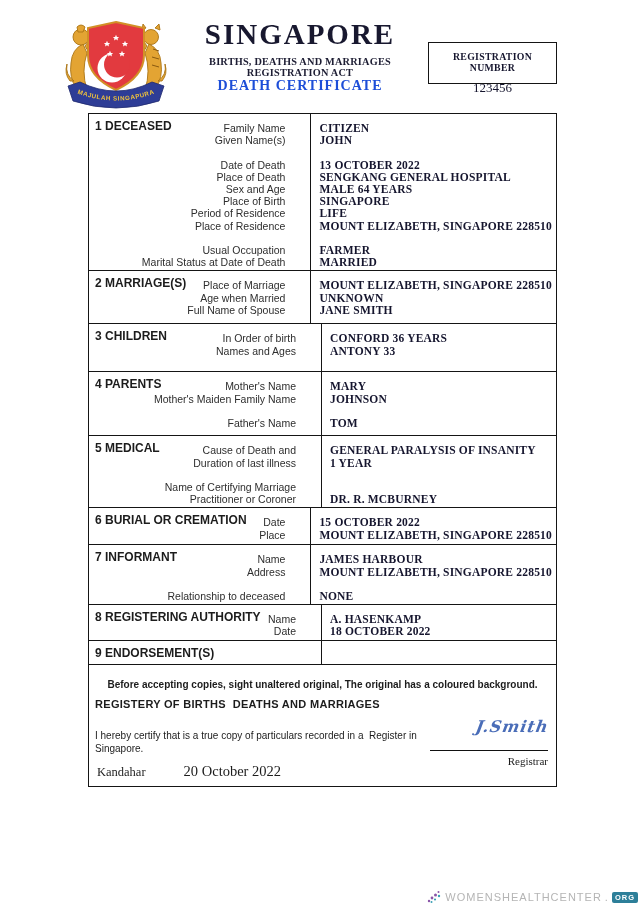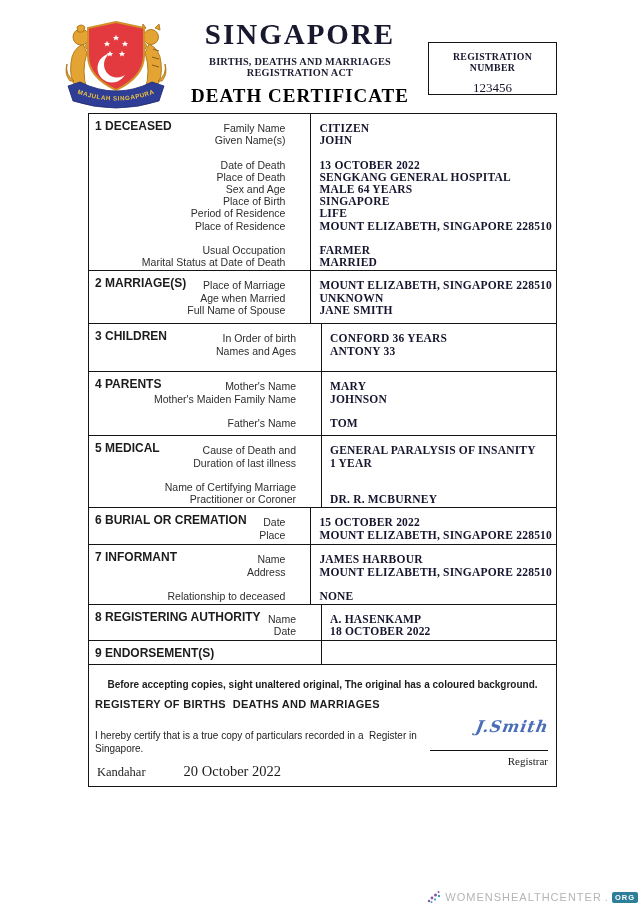--- a/index.html
+++ b/index.html
@@ -7,23 +7,23 @@
        font-family:"Liberation Sans",sans-serif;color:#1c1c1c;}
 
   
   .header{position:absolute;left:0;top:0;width:644px;height:112px;}
   .crest{position:absolute;left:60px;top:11px;}
   .title-block{position:absolute;left:170px;top:18px;width:260px;text-align:center;}
   .country{font-family:"Liberation Serif",serif;font-weight:bold;font-size:29px;
            letter-spacing:2px;color:#18182f;}
   .act{font-family:"Liberation Serif",serif;font-weight:600;font-size:10.3px;
        color:#1d1d33;margin-top:5px;letter-spacing:.2px;}
-  .doc-title{font-family:"Liberation Serif",serif;font-weight:bold;font-size:19px;
-             color:#000000;margin-top:7px;letter-spacing:1px;}
-  .reg-box{position:absolute;left:428px;top:42px;width:129px;height:53px;
+  .doc-title{font-family:"Liberation Serif",serif;font-weight:bold;font-size:14px;
+             color:#1d4ed8;letter-spacing:1px;}
+  .reg-box{position:absolute;left:428px;top:42px;width:129px;height:42px;
            border:1.6px solid #151515;box-sizing:border-box;text-align:center;}
   .reg-label{font-family:"Liberation Serif",serif;font-weight:bold;font-size:9.8px;
              margin-top:8px;letter-spacing:.3px;color:#15152e;}
   .reg-value{font-family:"Liberation Serif",serif;font-size:13px;margin-top:7px;color:#15152e;}
 
   
   .cert-table{position:absolute;left:88px;top:113px;width:469px;
               border:1.6px solid #151515;box-sizing:border-box;background:#fff;}
   .section{display:flex;box-sizing:border-box;border-bottom:1.6px solid #151515;}
   .sec-0{min-height:154px}.sec-1{min-height:53px}.sec-2{min-height:48px}

